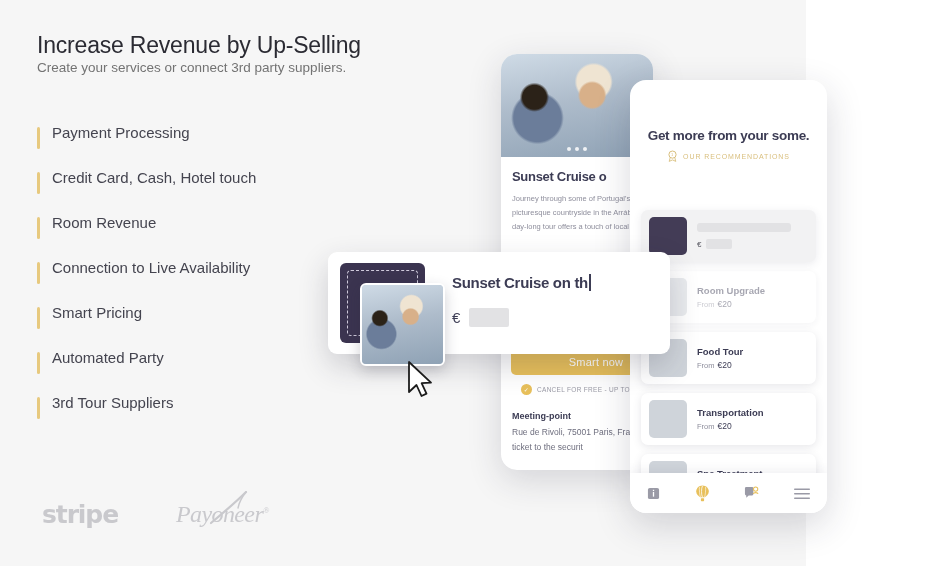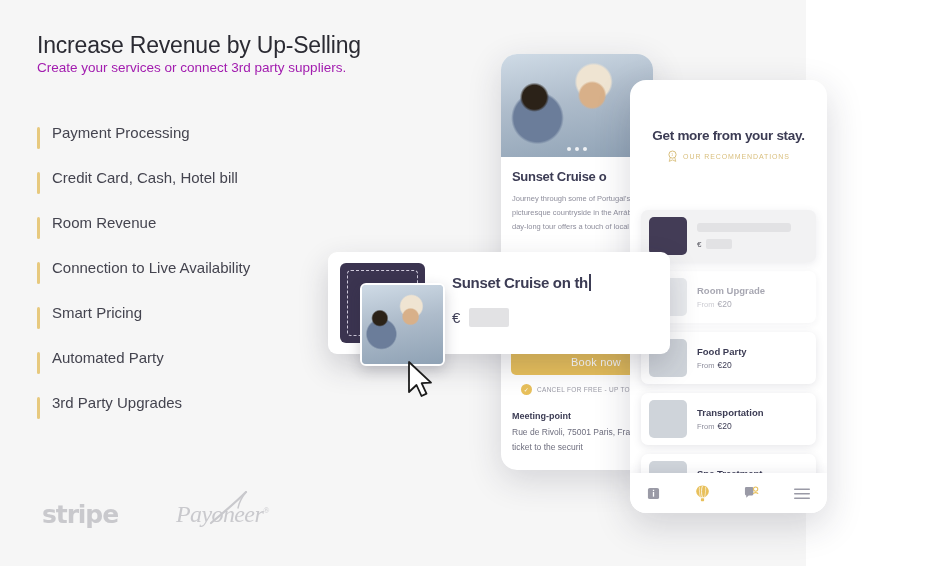--- a/index.html
+++ b/index.html
@@ -16,21 +16,21 @@
     position: absolute; left: 0; top: 0; width: 806px; height: 566px;
     background: #f6f6f6;
   }
 
   .headline {
     position:absolute; left:37px; top:32px;
     font-size:23px; font-weight:400; color:#2b2b33; letter-spacing:-0.2px;
   }
   .subhead {
     position:absolute; left:37px; top:60px;
-    font-size:13.5px; color:#a21caf; font-weight:400;
+    font-size:13.5px; color:#737373; font-weight:400;
   }
 
   
   .features { position:absolute; left:37px; top:124px; }
   .feat { position:relative; height:45px; padding-left:15px; display:flex; align-items:flex-start; }
   .feat .bar {
     position:absolute; left:0; top:3px; width:2.5px; height:22px;
     background:#e7c97e; border-radius:2px;
   }
   .feat .lbl { font-size:15px; color:#44444f; }
@@ -172,41 +172,41 @@
   <div class="headline">Increase Revenue by Up-Selling</div>
   <div class="subhead">Create your services or connect 3rd party suppliers.</div>
 
   <div class="features">
     <div class="feat">
       <span class="bar"></span>
       <span class="lbl">Payment Processing</span>
     </div>
     <div class="feat">
       <span class="bar"></span>
-      <span class="lbl">Credit Card, Cash, Hotel bill</span>
+      <span class="lbl">Credit Card, Cash, Hotel touch</span>
     </div>
     <div class="feat">
       <span class="bar"></span>
       <span class="lbl">Room Revenue</span>
     </div>
     <div class="feat">
       <span class="bar"></span>
       <span class="lbl">Connection to Live Availability</span>
     </div>
     <div class="feat">
       <span class="bar"></span>
       <span class="lbl">Smart Pricing</span>
     </div>
     <div class="feat">
       <span class="bar"></span>
       <span class="lbl">Automated Party</span>
     </div>
     <div class="feat">
       <span class="bar"></span>
-      <span class="lbl">3rd Party Upgrades</span>
+      <span class="lbl">3rd Tour Suppliers</span>
     </div>
   </div>
 
   <div class="logos">
     <div class="logo-stripe">stripe</div>
     <div class="logo-payoneer">
       <span>Payoneer</span><span class="sup">®</span>
       <svg class="payoneer-swoosh" width="40" height="34" viewBox="0 0 40 34">
         <path d="M2 32 C 14 22, 28 10, 37 1" stroke="#c9c9cd" stroke-width="2.2" fill="none" stroke-linecap="round"></path>
         <path d="M37 1 C 33 6, 30 12, 29 17" stroke="#c9c9cd" stroke-width="1.4" fill="none" stroke-linecap="round"></path>
@@ -220,33 +220,33 @@
       <div class="dots">
           <i></i>
           <i></i>
           <i></i>
         </div>
     </div>
     <div class="mid-body">
       <div class="mid-title">Sunset Cruise o</div>
       <div class="mid-desc">Journey through some of Portugal's picturesque countryside in the Arráb day-long tour offers a touch of local</div>
     </div>
-    <div class="book-now">Book now</div>
+    <div class="book-now">Smart now</div>
     <div class="cancel-row">
       <span class="chk">✓</span>
       <span>CANCEL FOR FREE - UP TO 24</span>
     </div>
     <div class="meet-wrap">
       <div class="meet-title">Meeting-point</div>
       <div class="meet-text">Rue de Rivoli, 75001 Paris, Fran show your ticket to the securit</div>
     </div>
   </div>
 
   <div class="phone" id="phone-right">
-    <div class="rec-title">Get more from your stay.</div>
+    <div class="rec-title">Get more from your some.</div>
     <div class="rec-sub">
       <svg width="11" height="12" viewBox="0 0 11 12">
         <circle cx="5.5" cy="4.6" r="3.6" fill="none" stroke="#d9bf7e" stroke-width="1"></circle>
         <text x="5.5" y="6.4" font-size="4" fill="#d9bf7e" text-anchor="middle" font-family="Liberation Sans, sans-serif">1</text>
         <path d="M3.2 7.7 L2.2 11.4 L5.5 9.9 L8.8 11.4 L7.8 7.7" fill="none" stroke="#d9bf7e" stroke-width="0.9"></path>
       </svg>
       <span>OUR RECOMMENDATIONS</span>
     </div>
 
     <div class="rec-list">
@@ -268,21 +268,21 @@
           <span class="rec-name" style="display:block">Room Upgrade</span>
           <span class="rec-from" style="display:block">
             <span>From</span><b>€20</b>
           </span>
         </span>
       </div>
 
       <div class="rec-card">
         <span class="rec-thumb"><span class="ph-food"></span></span>
         <span class="rec-meta">
-          <span class="rec-name" style="display:block">Food Party</span>
+          <span class="rec-name" style="display:block">Food Tour</span>
           <span class="rec-from" style="display:block">
             <span>From</span><b>€20</b>
           </span>
         </span>
       </div>
 
       <div class="rec-card">
         <span class="rec-thumb"><span class="ph-trans"></span></span>
         <span class="rec-meta">
           <span class="rec-name" style="display:block">Transportation</span>

